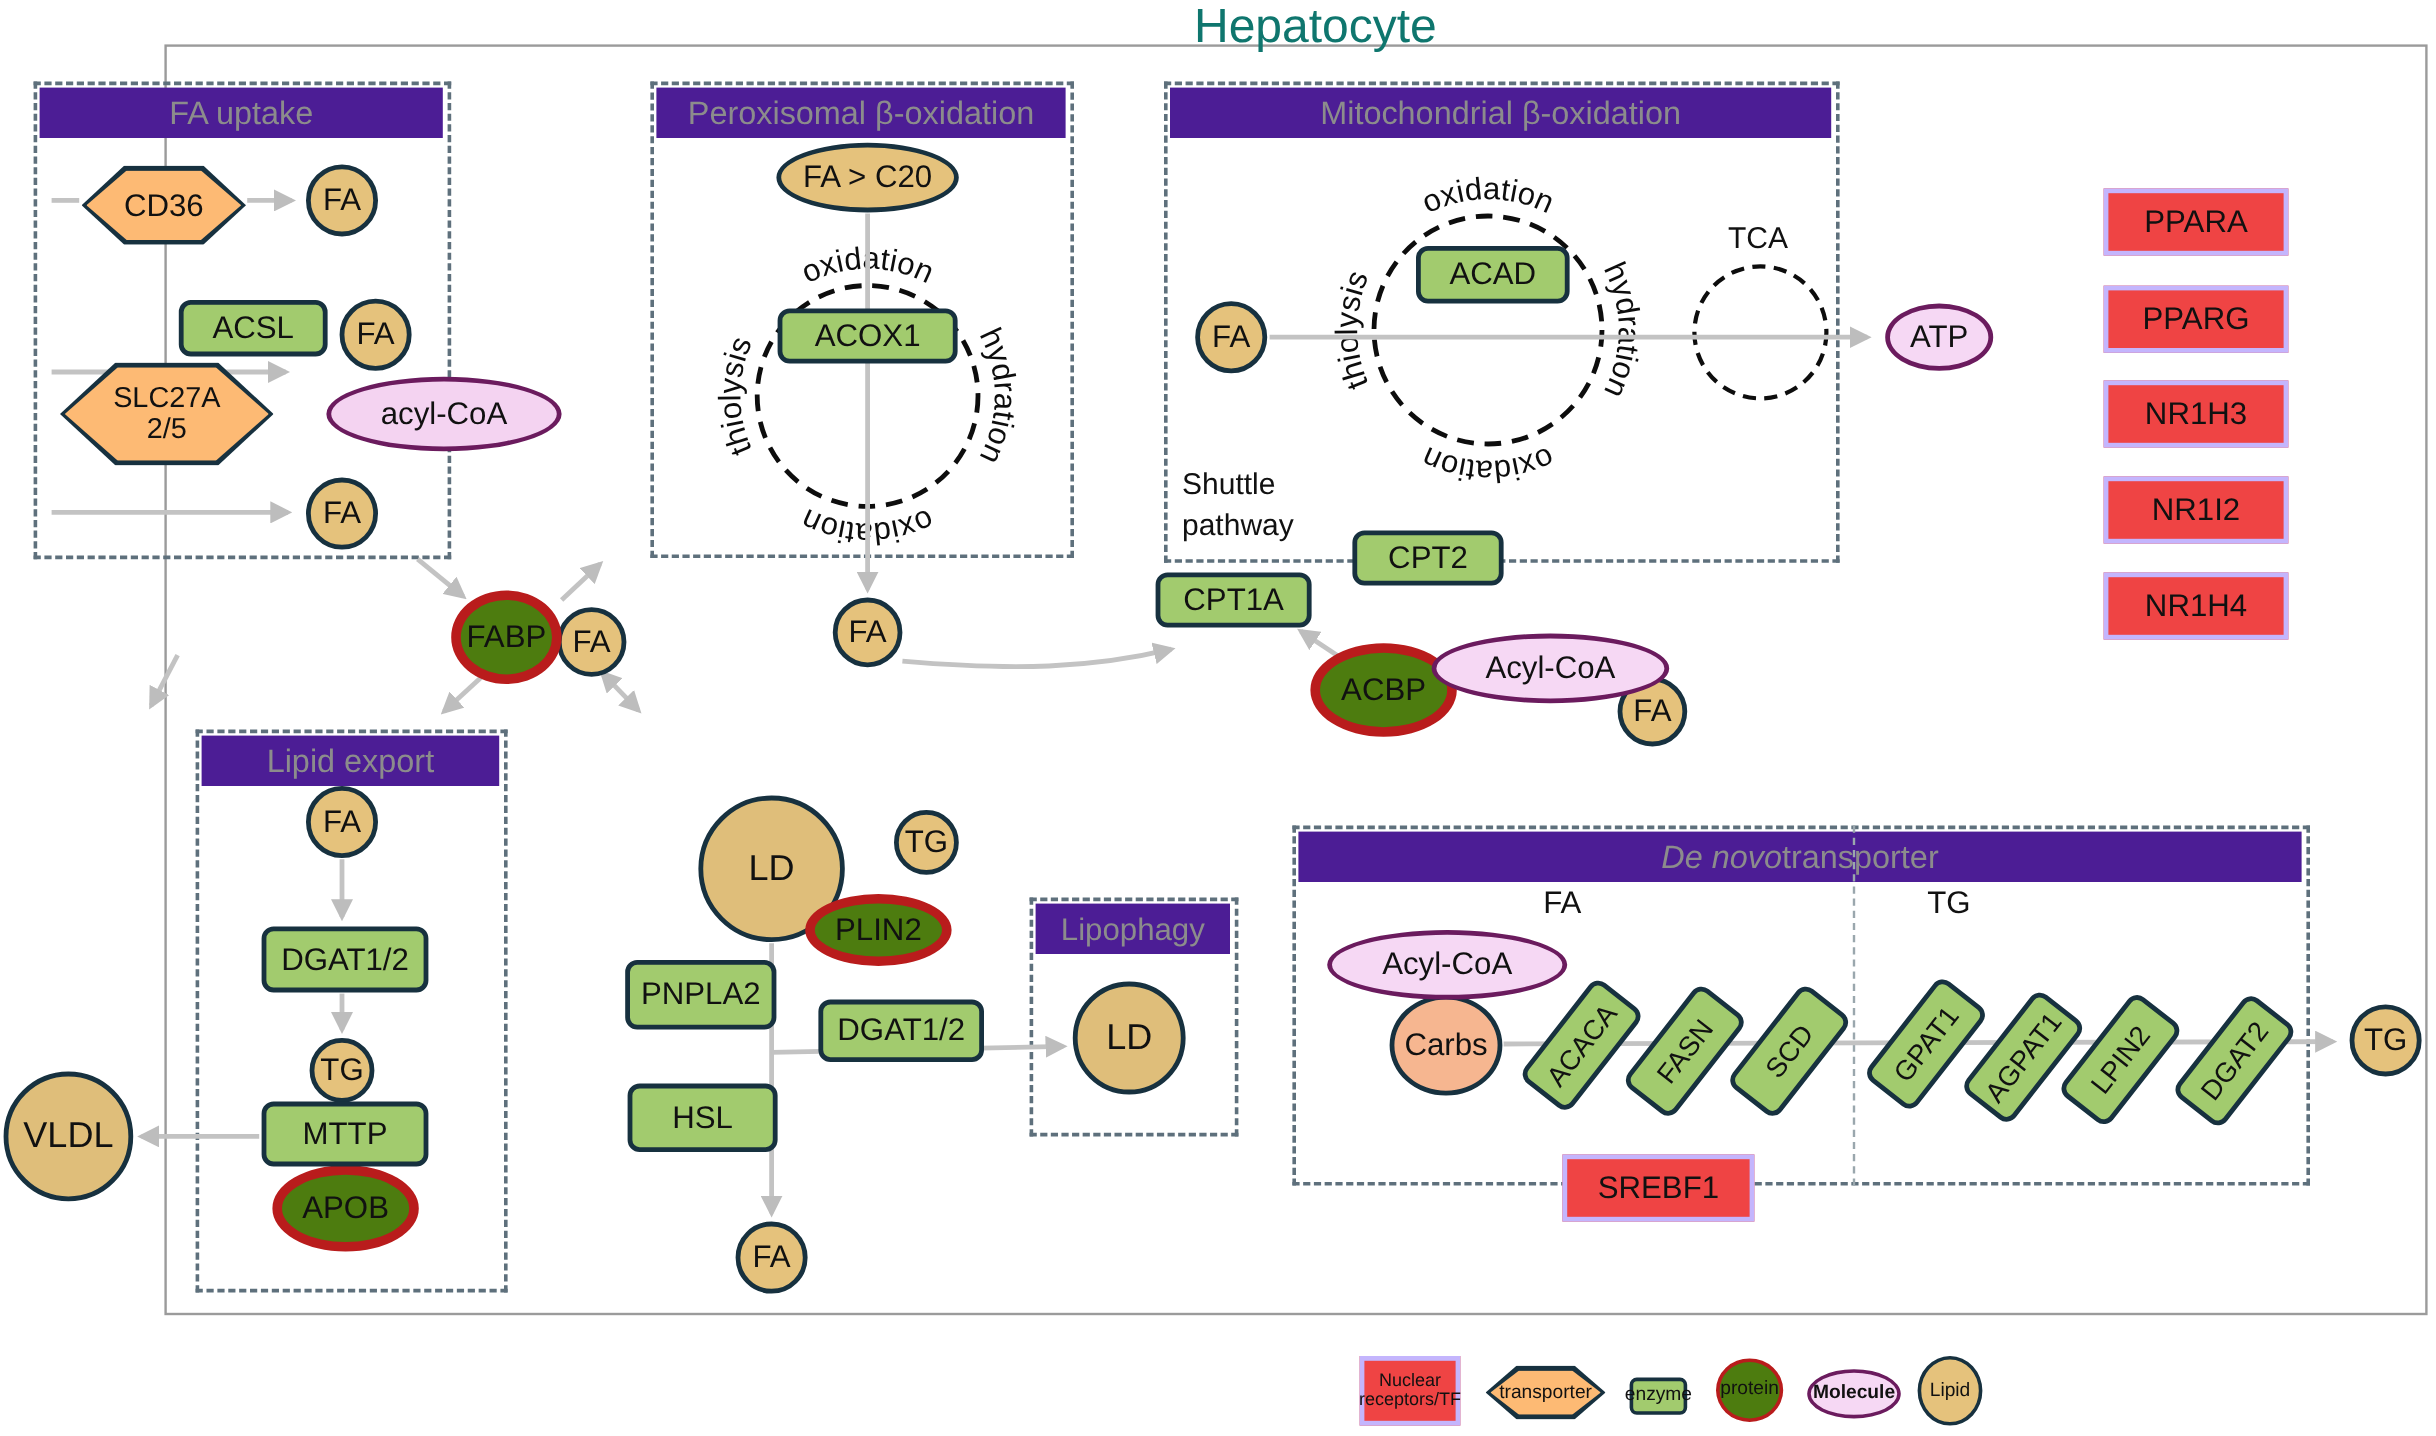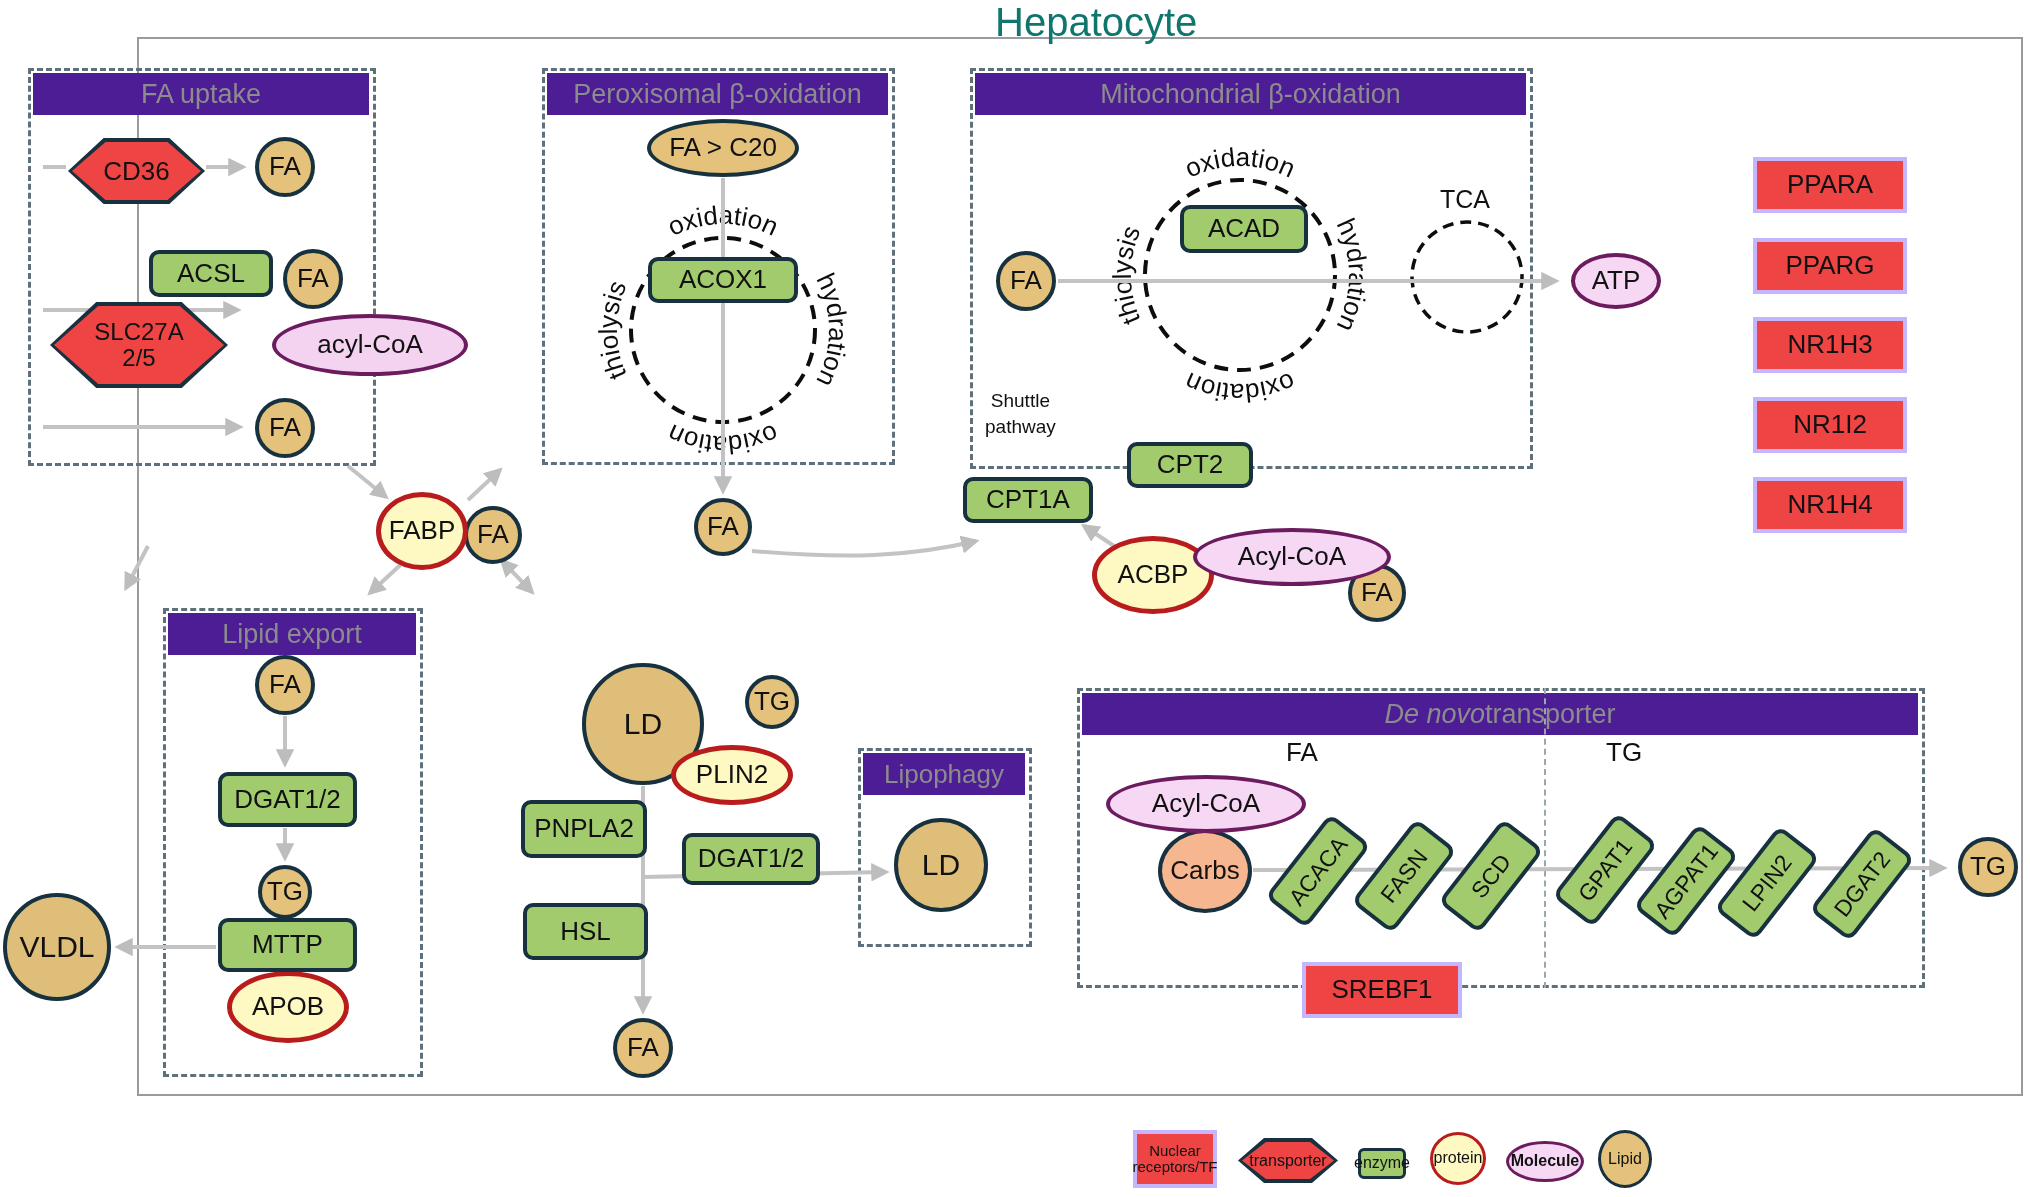--- a/index.html
+++ b/index.html
@@ -11,26 +11,26 @@
   .hdr{position:absolute;left:2px;right:4px;top:2px;height:42px;background:#4c1d95;color:#8c8c8c;
        display:flex;align-items:center;justify-content:center;font-size:27px;white-space:nowrap;}
   .node{position:absolute;display:flex;flex-direction:column;align-items:center;justify-content:center;
         box-sizing:border-box;z-index:3;text-align:center;line-height:1.05;}
   .circle{border-radius:50%;background:#e5c27c;border:4px solid #17313f;font-size:26px;}
   .big{font-size:30px;}
   .enz{background:#a2cb6e;border:4px solid #17313f;border-radius:10px;font-size:26px;}
   .rot{transform:rotate(-52deg);font-size:23px;z-index:3;}
   .nr{background:#ef4444;border:4px solid #c4b5fd;font-size:26px;}
   .pinkml{background:#f6d8f4;border:4px solid #6b1b5e;border-radius:50%;font-size:26px;}
-  .rose{background:#fef9c3;border:5px solid #b91c1c;border-radius:50%;font-size:26px;}
+  .rose{background:#4d7c0f;border:8px solid #b91c1c;border-radius:50%;font-size:26px;}
   .peach{background:#f6b690;border:4px solid #17313f;border-radius:50%;font-size:26px;}
   .hex{position:absolute;display:flex;align-items:center;justify-content:center;z-index:3;
        clip-path:polygon(0% 50%,26% 0%,74% 0%,100% 50%,74% 100%,26% 100%);background:#17313f;}
   .hex .inner{position:absolute;inset:4px;clip-path:polygon(0% 50%,26% 0%,74% 0%,100% 50%,74% 100%,26% 100%);
-       background:#ef4444;display:flex;flex-direction:column;align-items:center;justify-content:center;
+       background:#fdba74;display:flex;flex-direction:column;align-items:center;justify-content:center;
        font-size:26px;line-height:1.1;}
   .freelabel{position:absolute;z-index:3;font-size:26px;color:#111;}
   .divider{position:absolute;border-left:2px dashed #9aa7ad;z-index:1;}
   svg.wires{position:absolute;left:0;top:0;z-index:2;}
   .arcword{font-size:26px;fill:#0d0d0d;font-family:"Liberation Sans",sans-serif;}
   .legend-sm{font-size:16px;}
 </style>
 </head>
 <body>
 
@@ -131,21 +131,21 @@
   <div class="node circle" style="left:464px;top:506px;width:58px;height:58px;">FA</div>
   <div class="node rose" style="left:376px;top:492px;width:92px;height:78px;z-index:4;">FABP</div>
 
   <div class="node circle" style="left:647px;top:119px;width:152px;height:58px;border-radius:50%;">FA &gt; C20</div>
   <div class="node enz" style="left:648px;top:257px;width:150px;height:46px;">ACOX1</div>
   <div class="node circle" style="left:694px;top:498px;width:58px;height:58px;">FA</div>
 
   <div class="node circle" style="left:996px;top:251px;width:60px;height:60px;">FA</div>
   <div class="node enz" style="left:1180px;top:205px;width:128px;height:48px;">ACAD</div>
   <div class="freelabel" style="left:1440px;top:185px;font-size:25px;">TCA</div>
-  <div class="freelabel" style="left:985px;top:388px;font-size:19px;line-height:1.35;text-align:center;">
+  <div class="freelabel" style="left:985px;top:388px;font-size:25px;line-height:1.35;text-align:left;">
     <div>Shuttle</div>
     <div>pathway</div>
   </div>
   <div class="node enz" style="left:1127px;top:442px;width:126px;height:46px;">CPT2</div>
   <div class="node enz" style="left:963px;top:477px;width:130px;height:46px;">CPT1A</div>
   <div class="node rose" style="left:1092px;top:536px;width:122px;height:78px;">ACBP</div>
   <div class="node circle" style="left:1348px;top:564px;width:58px;height:58px;">FA</div>
   <div class="node pinkml" style="left:1193px;top:528px;width:198px;height:58px;z-index:4;">Acyl-CoA</div>
   <div class="node pinkml" style="left:1571px;top:253px;width:90px;height:56px;">ATP</div>
 

